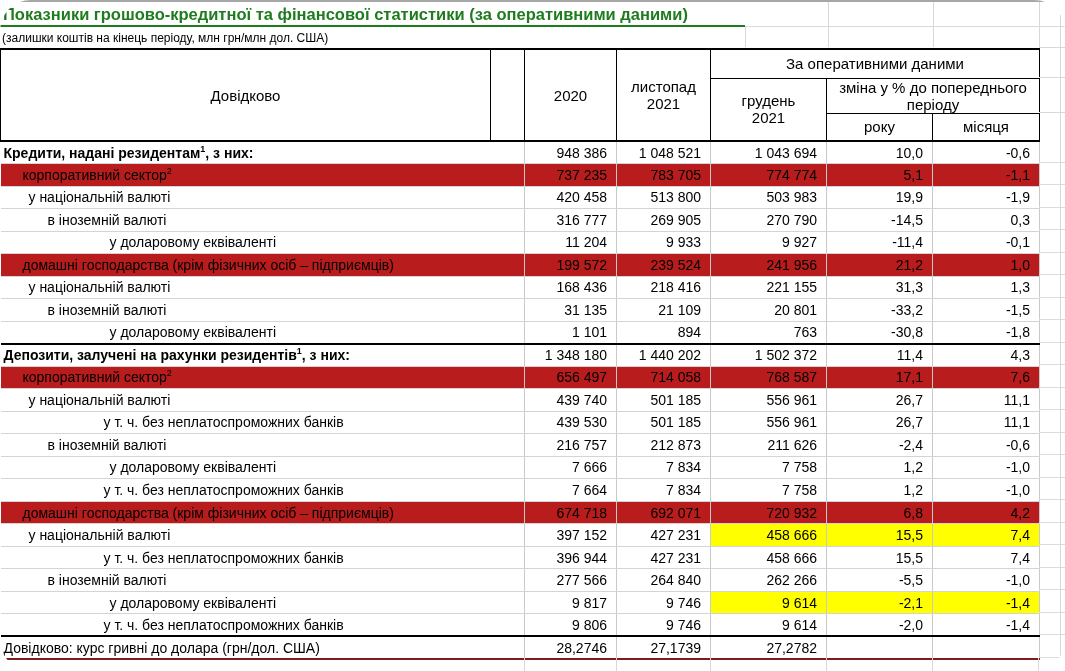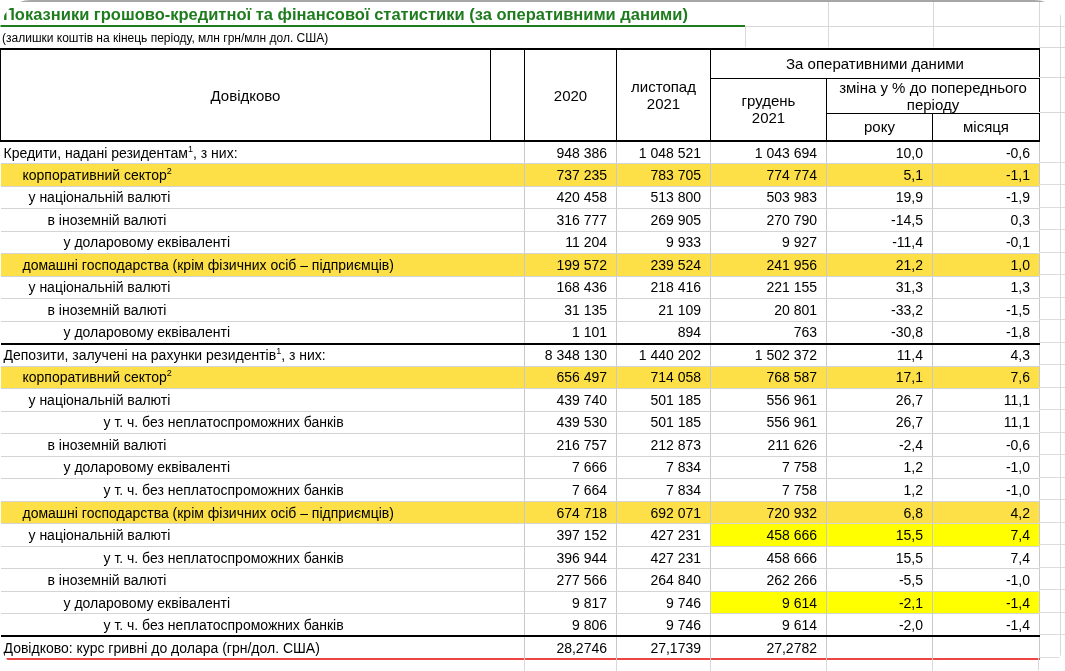--- a/index.html
+++ b/index.html
@@ -40,28 +40,28 @@
   table.stats thead tr.hr1 th{border-top:2px solid #000;}
   th.small{font-size:12.5px;margin-top:12px;}
   th.wrap{white-space:pre-line;line-height:17px;}
   tbody td{
     border-right:1px solid #c9c9c9;border-bottom:1px solid #d4d4d4;
     padding:0;vertical-align:middle;overflow:hidden;white-space:nowrap;
   }
   tbody tr{height:22.52px;}
   tbody tr:first-child td{border-top:2px solid #000;}
   tr.tb td{border-top:2px solid #000;}
-  tr.bb td{border-bottom:2px solid #ef4444;}
-  tr.gray td{background:#fde047;}
+  tr.bb td{border-bottom:2px solid #7f1d1d;}
+  tr.gray td{background:#b91c1c;}
   td.hl{background:#ffff00;}
   td.lbl{text-align:left;}
   td.num{text-align:right;padding-right:9px;}
-  td.bold{font-weight:normal;}
+  td.bold{font-weight:bold;}
   .ind0{padding-left:3px}.ind1{padding-left:22px}.ind2{padding-left:47px}
-  .ind3{padding-left:28px}.ind4{padding-left:63px}.ind5{padding-left:103px}
+  .ind3{padding-left:28px}.ind4{padding-left:109px}.ind5{padding-left:103px}
   sup{font-size:9px;line-height:0;}
 </style>
 </head>
 <body>
 
 <div id="screen">
 
   <div class="topline"></div>
 
   <div class="title">Показники грошово-кредитної та фінансової статистики (за оперативними даними)</div>
@@ -165,21 +165,21 @@
         <tr>
           <td colspan="2" class="lbl ind4">у доларовому еквіваленті</td>
           <td class="num">1 101</td>
           <td class="num">894</td>
           <td class="num">763</td>
           <td class="num">-30,8</td>
           <td class="num">-1,8</td>
         </tr>
         <tr class="tb">
           <td colspan="2" class="lbl ind0 bold">Депозити, залучені на рахунки резидентів<sup>1</sup>, з них:</td>
-          <td class="num">8 348 130</td>
+          <td class="num">1 348 180</td>
           <td class="num">1 440 202</td>
           <td class="num">1 502 372</td>
           <td class="num">11,4</td>
           <td class="num">4,3</td>
         </tr>
         <tr class="gray">
           <td colspan="2" class="lbl ind1">корпоративний сектор<sup>2</sup></td>
           <td class="num">656 497</td>
           <td class="num">714 058</td>
           <td class="num">768 587</td>

